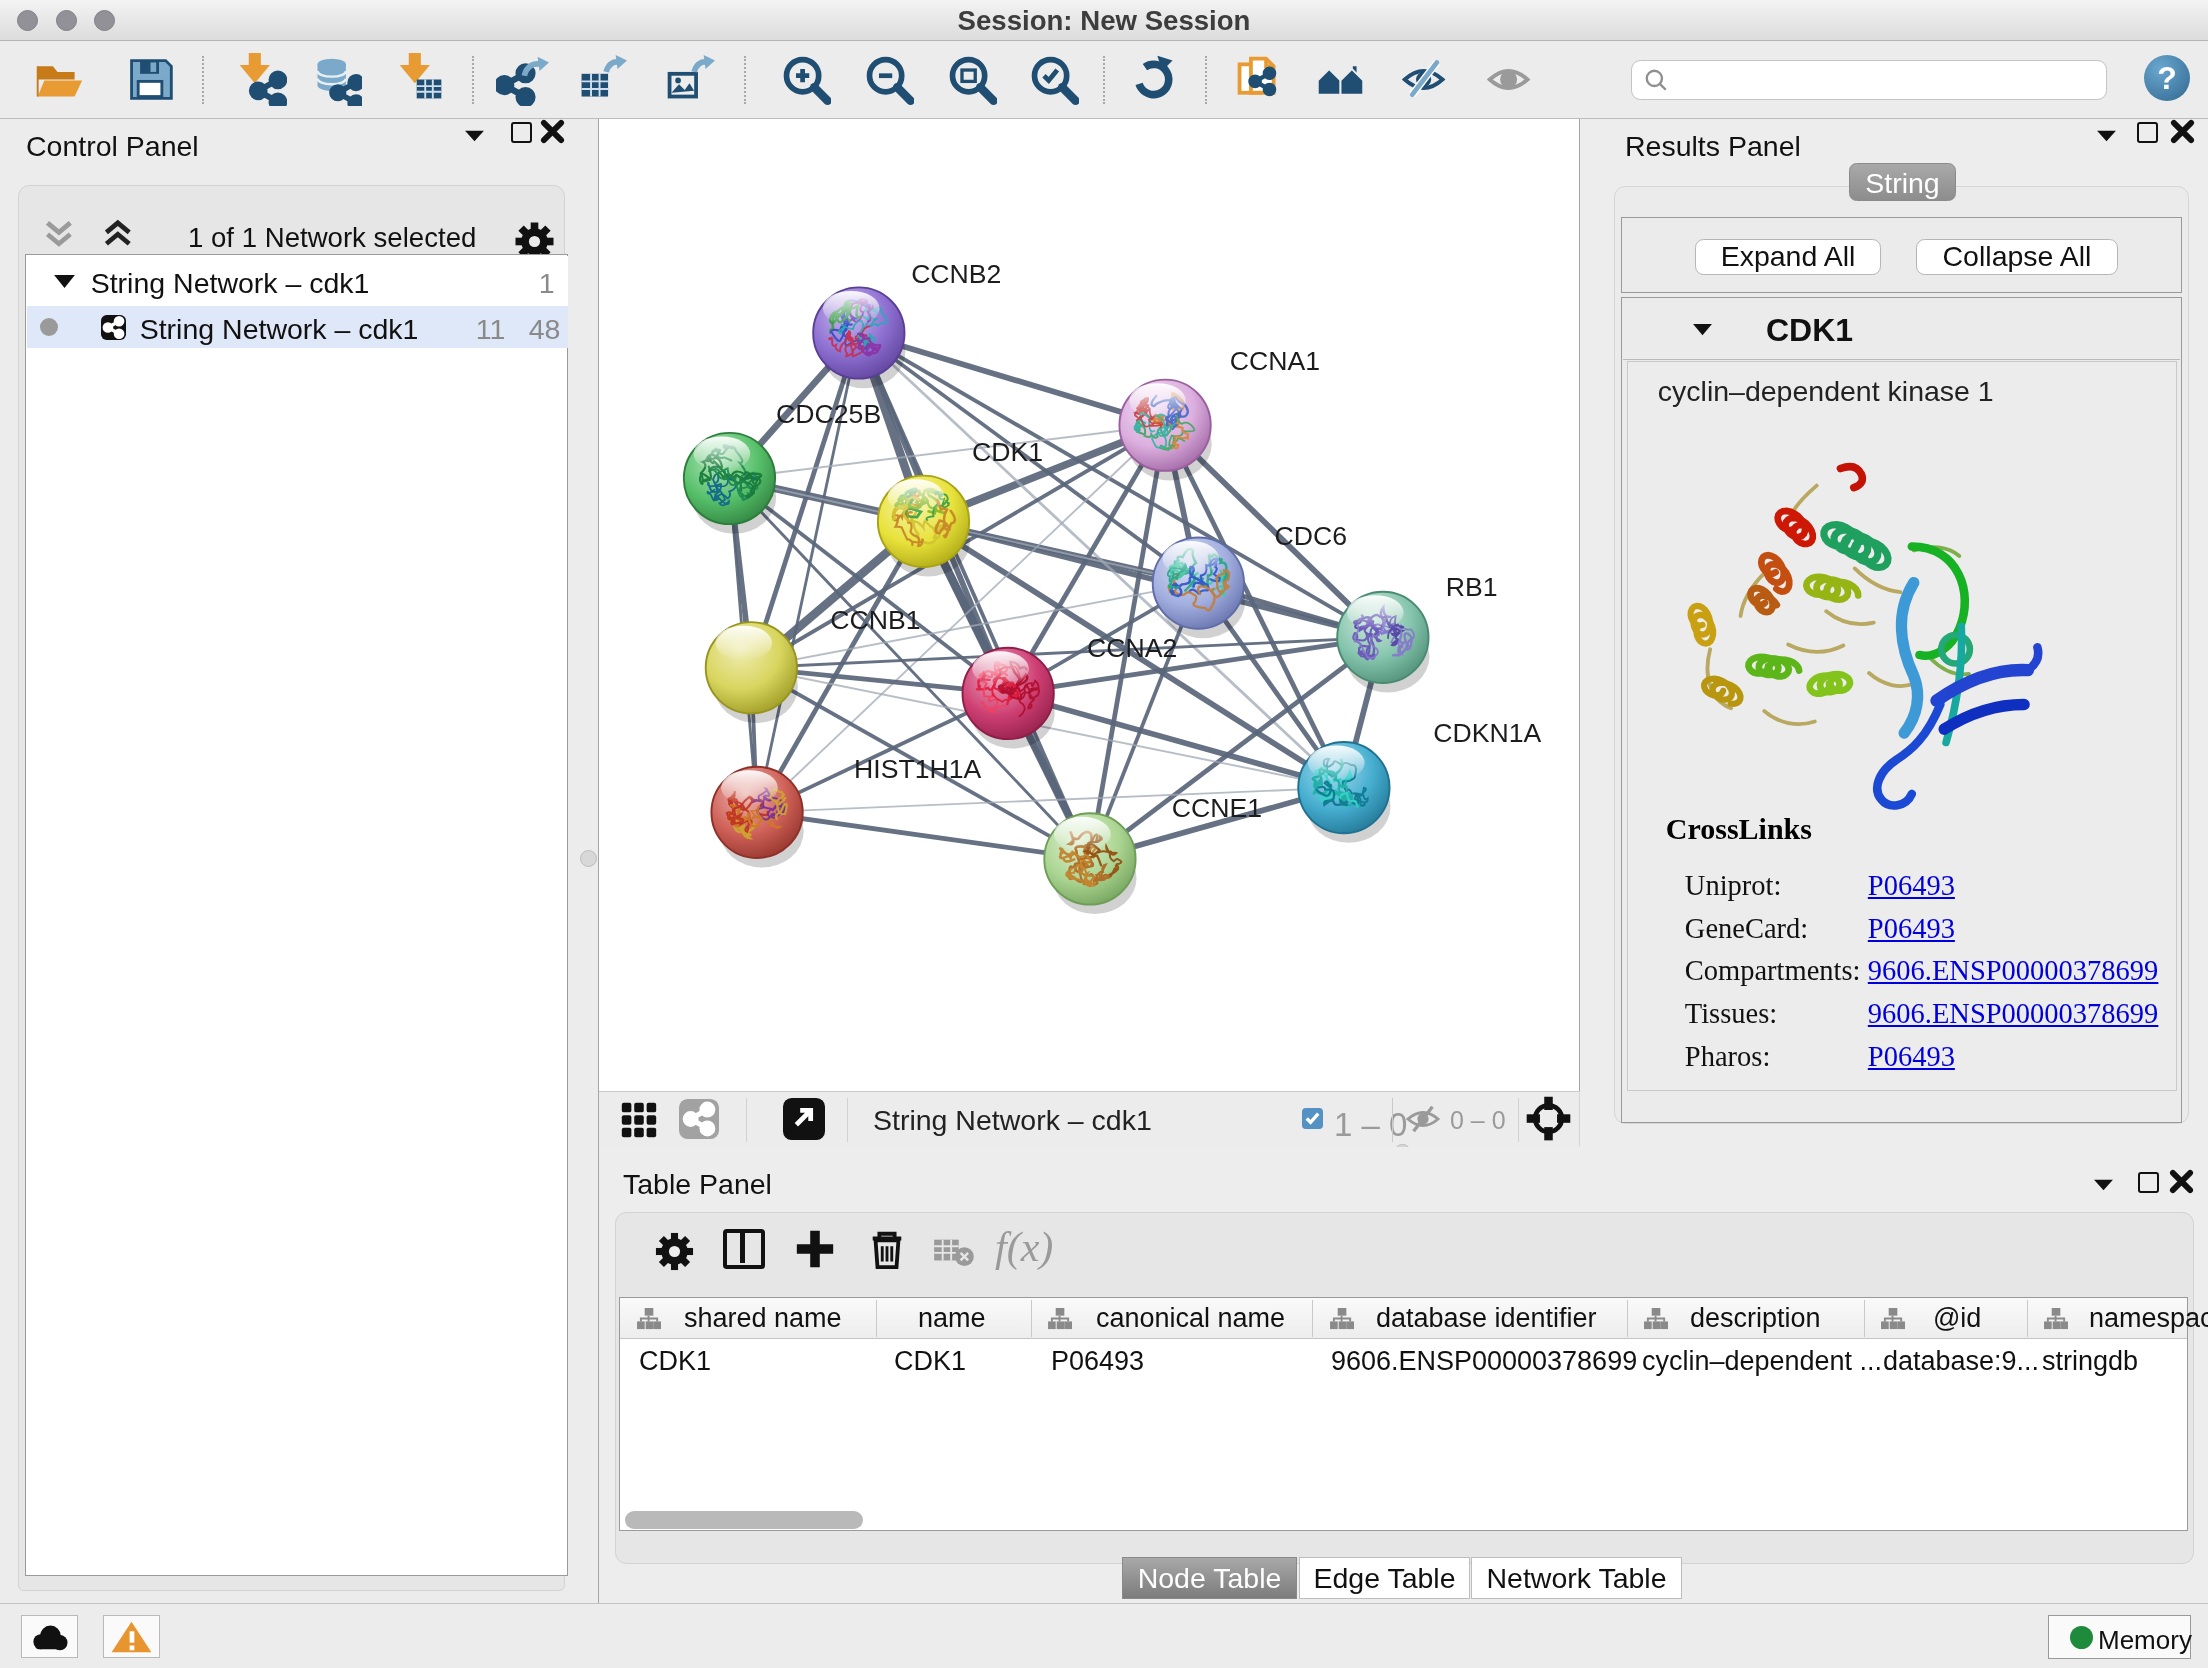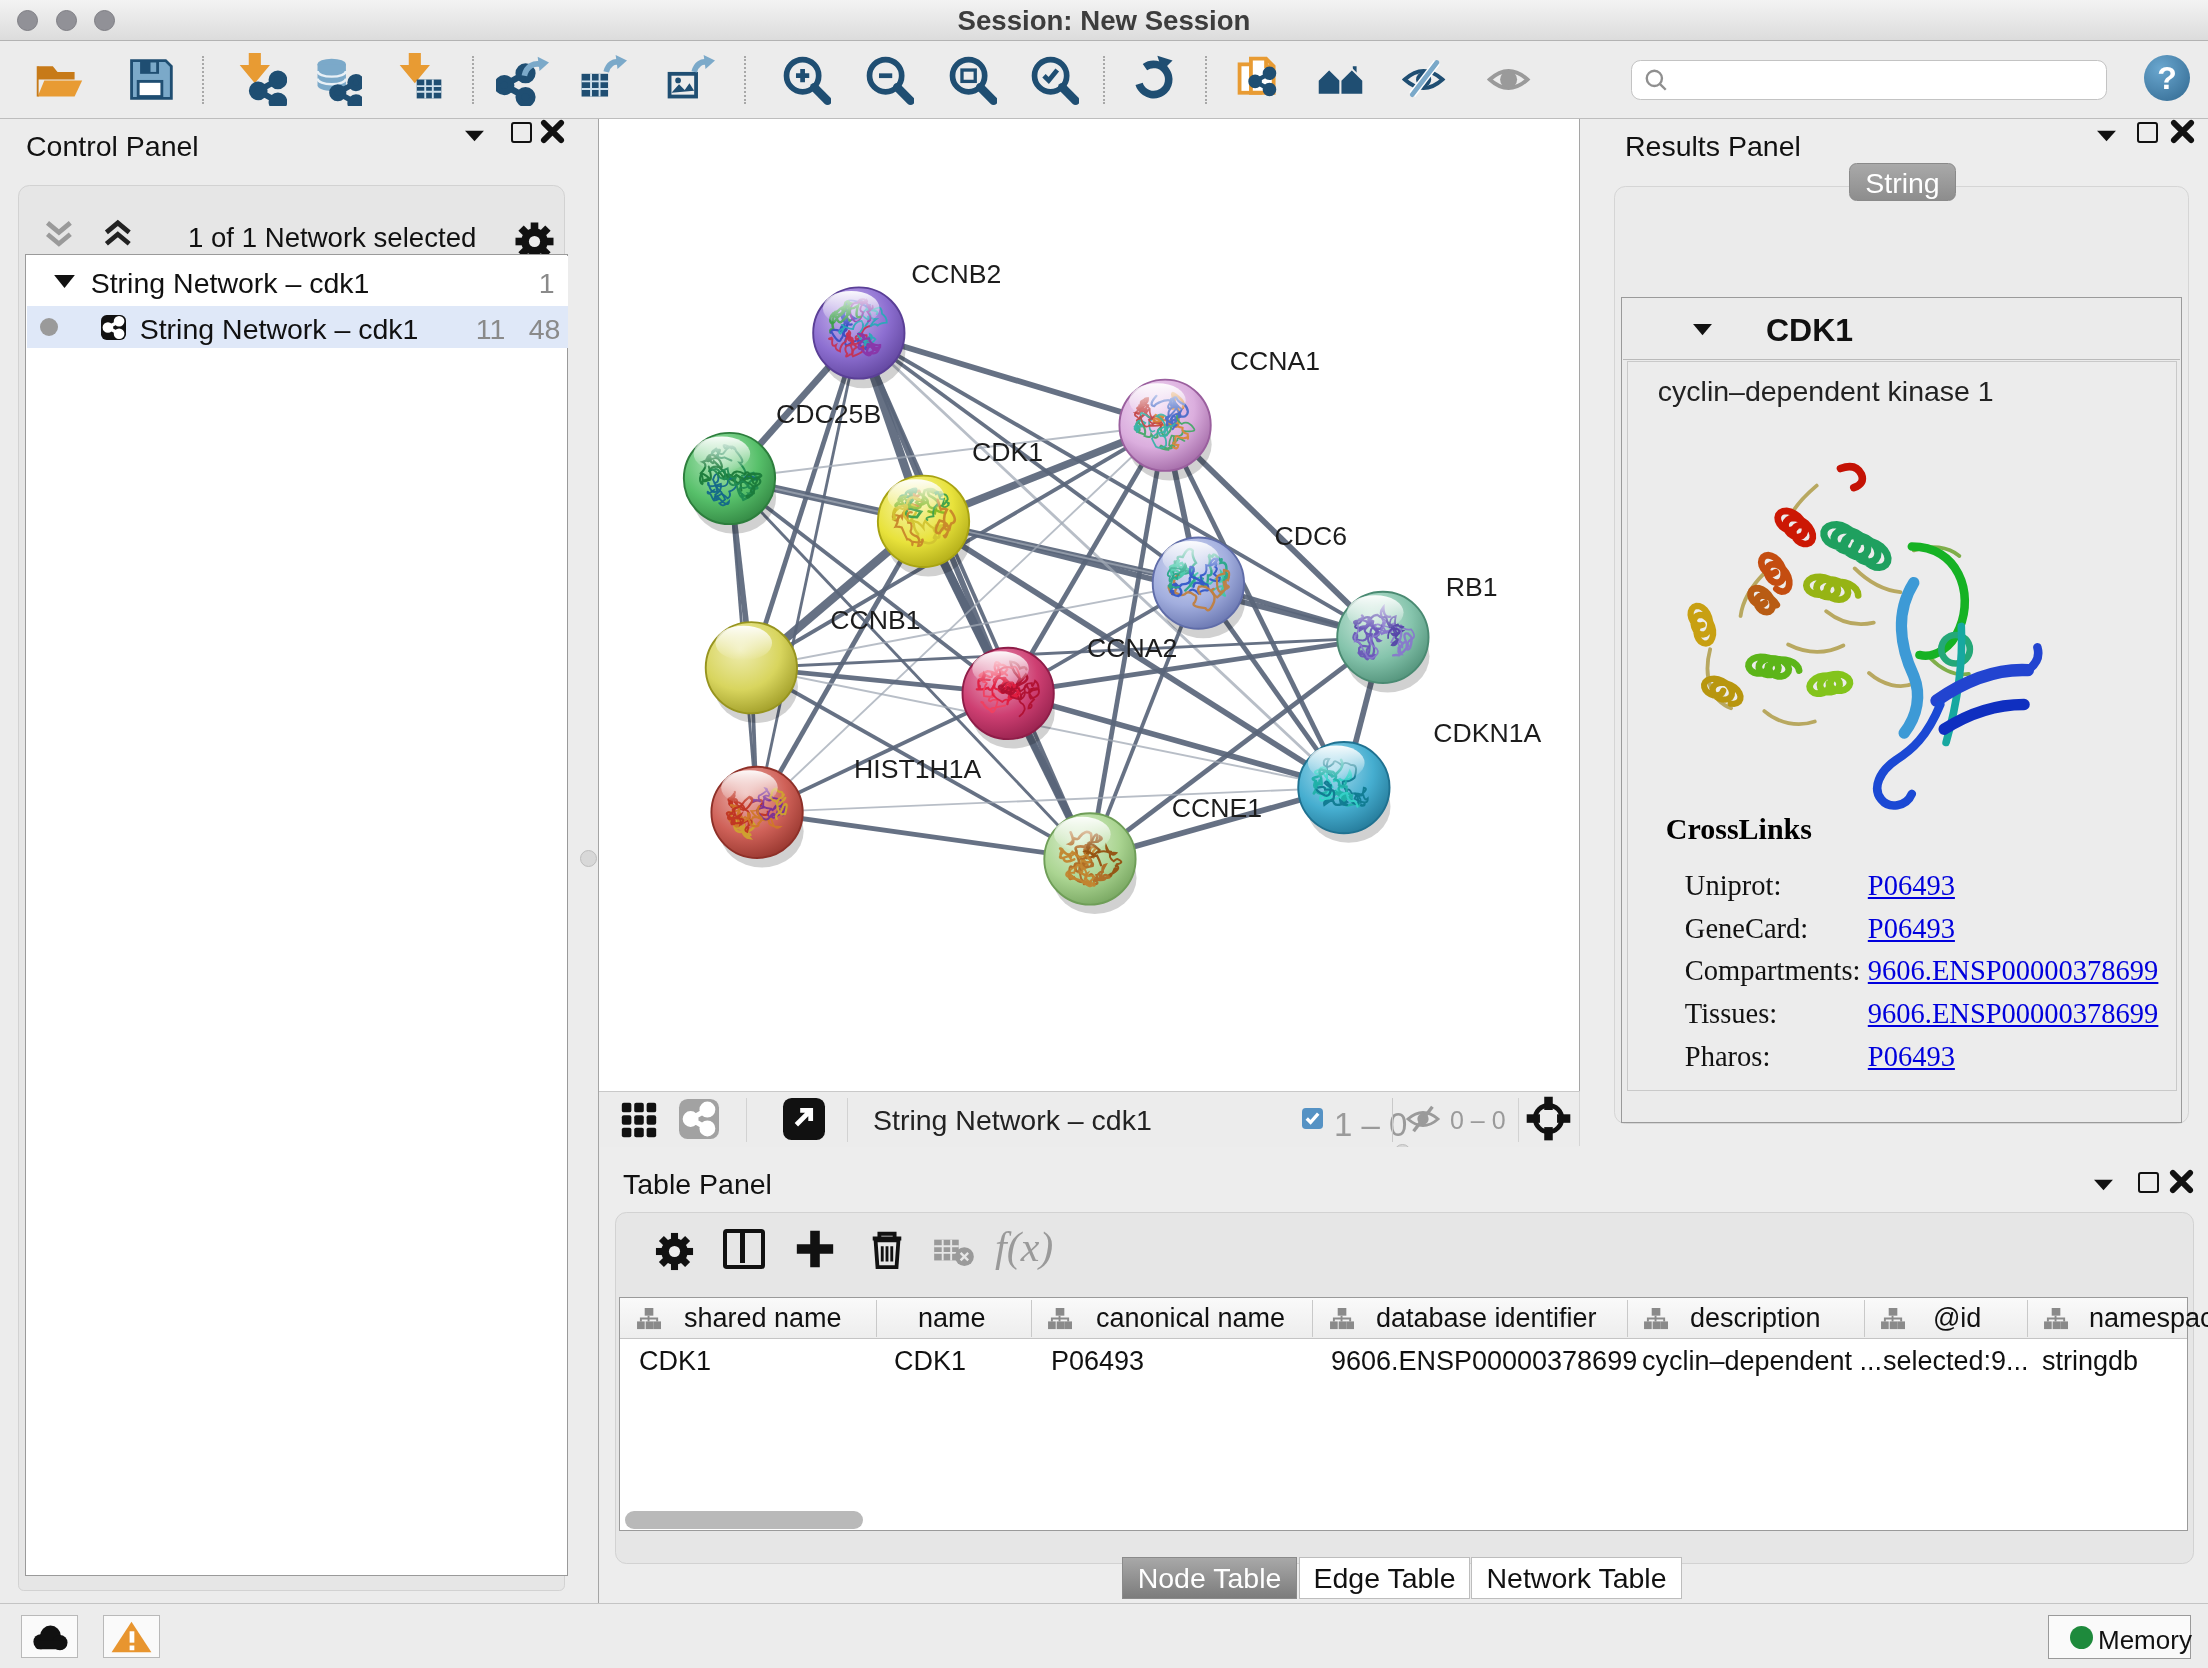--- a/index.html
+++ b/index.html
@@ -643,20 +643,24 @@
     <div class="panel-title" style="position:absolute;left:45px;top:11.4px">Results Panel</div>
     <div class="ptri" style="left:514px"><svg width="25" height="17" viewBox="0 0 26 18">
         <path d="M3 4 h20 l-10 11 z" fill="#111"></path>
       </svg></div>
     <div class="psq" style="left:557px"></div>
     <div class="px" style="left:590px"><svg width="25" height="25" viewBox="0 0 26 26">
         <path d="M4 4 L22 22 M22 4 L4 22" stroke="#111" stroke-width="6" stroke-linecap="round"></path>
       </svg></div>
     <div class="rbox"></div>
     <div class="stringtab">String</div>
+    <div class="groupbox" style="left:41px">
+      <div class="btn" style="left:73px;width:186px">Expand All</div>
+      <div class="btn" style="left:294px;width:202px">Collapse All</div>
+    </div>
     <div class="scrollbox" style="left:41px">
       <div class="cdk1head">
         <svg width="25" height="17" viewBox="0 0 26 18" style="position:absolute;left:67px;top:23px">
           <path d="M3 2 h20 l-10 12 z" fill="#111"></path>
         </svg>
         <span style="position:absolute;left:143px;top:13.3px;font-size:32px;font-weight:bold;color:#111">CDK1</span>
       </div>
       <div class="contentbox">
         <div style="position:absolute;left:30px;top:13.3px;font-size:28.5px;color:#222">cyclin–dependent kinase 1</div>
         <svg width="371" height="371" viewBox="0 0 390 390" style="position:absolute;left:46px;top:97px">
@@ -805,21 +809,21 @@
               <path d="M12 8 v4 M4 14 v-3 h17 v3 M12 11 v3" stroke="#8a8a8a" stroke-width="2" fill="none"></path>
             </g>
           </svg>
           <div class="th" style="left:1469px">namespac</div>
         </div>
         <div class="td" style="left:19px">CDK1</div>
         <div class="td" style="left:274px">CDK1</div>
         <div class="td" style="left:431px">P06493</div>
         <div class="td" style="left:711px">9606.ENSP00000378699</div>
         <div class="td" style="left:1022px">cyclin–dependent ...</div>
-        <div class="td" style="left:1263px">selected:9...</div>
+        <div class="td" style="left:1263px">database:9...</div>
         <div class="td" style="left:1422px">stringdb</div>
         <div style="position:absolute;left:4.8px;top:213px;width:238px;height:18px;background:#b9b9b9;border-radius:9.5px"></div>
       </div>
     </div>
     <div class="btab sel" style="left:522px;width:175px">Node Table</div>
     <div class="btab" style="left:699px;width:171px">Edge Table</div>
     <div class="btab" style="left:871px;width:211px">Network Table</div>
   </div>
 <div class="statusbar">
     <div class="sbtn" style="left:21px"><svg width="55" height="41" viewBox="0 0 58 43">

